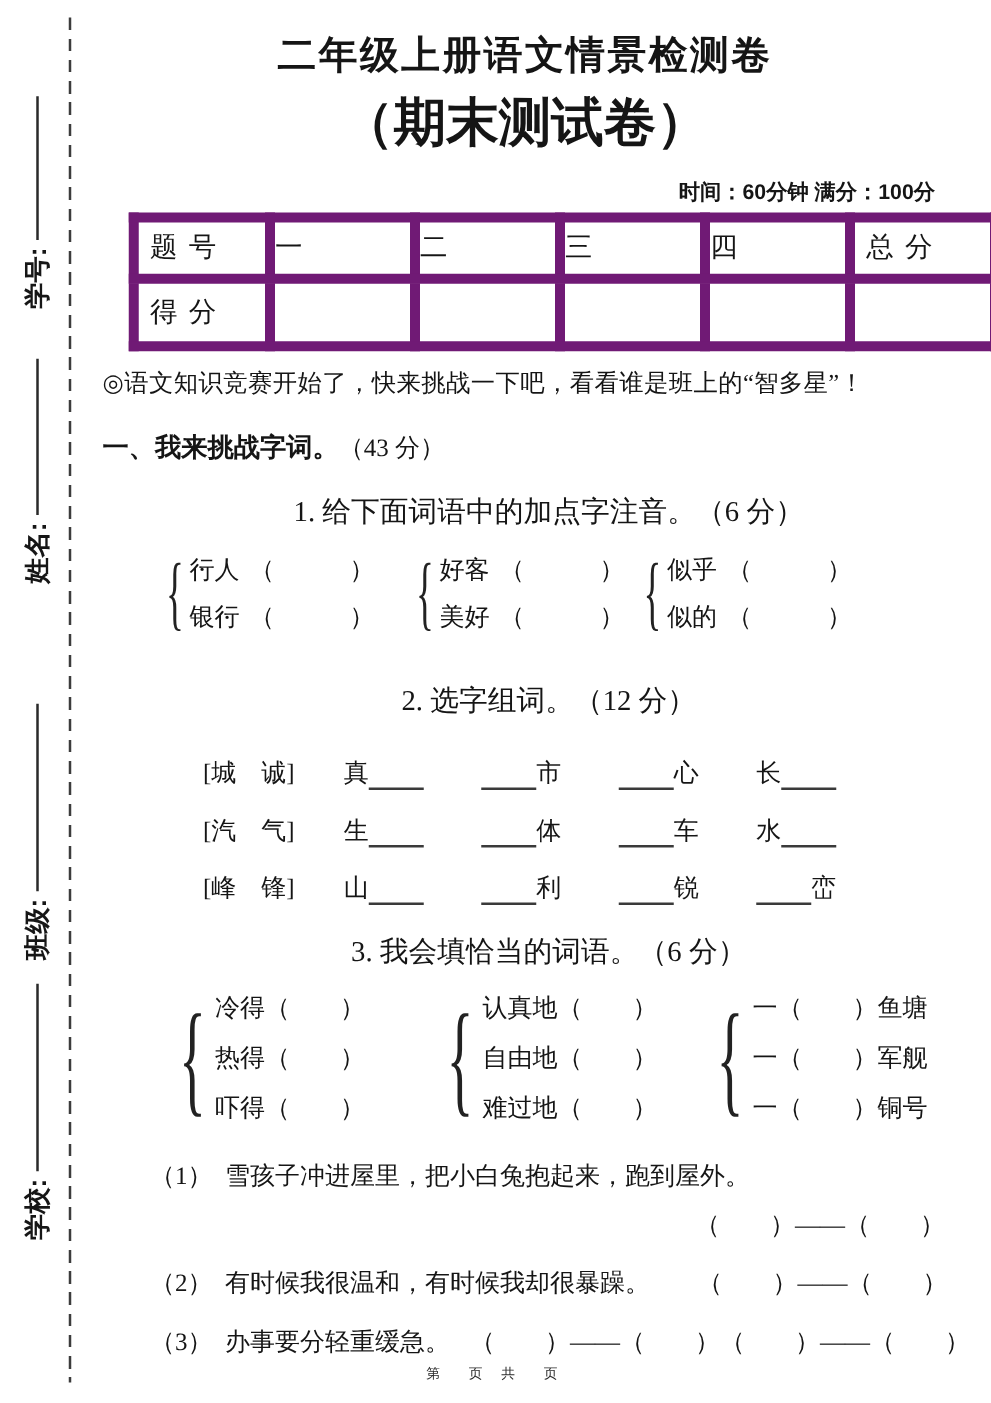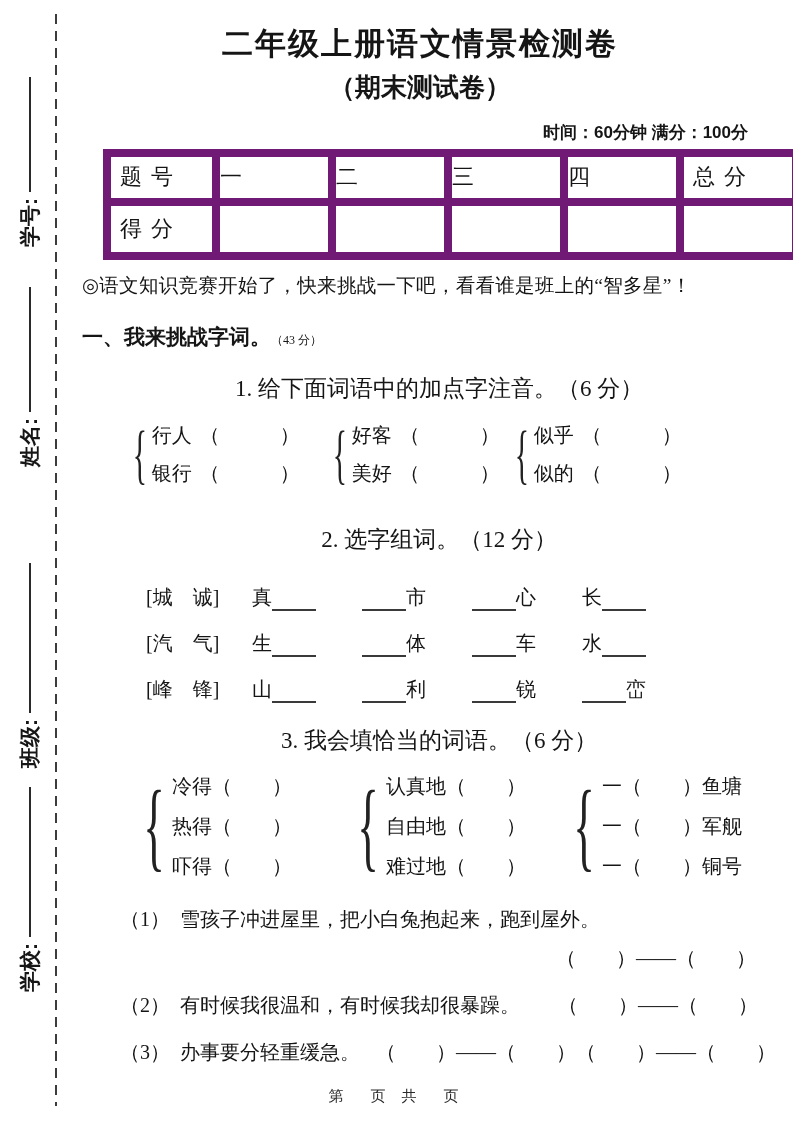--- a/index.html
+++ b/index.html
@@ -15,76 +15,76 @@
   .side-line{flex:1;border-top:2px solid #2a2a2a;margin-left:6px;}
   .sf-1{left:10px;top:247px;width:170px;}
   .sf-2{left:10px;top:467px;width:180px;}
   .sf-3{left:10px;top:768px;width:205px;}
   .sf-4{left:10px;top:992px;width:205px;}
 
   
   .main{position:absolute;left:82px;top:0;width:676px;}
   .title{margin:26px 0 0;text-align:center;font-size:31px;line-height:1.15;font-weight:900;
          letter-spacing:2px;font-family:"Liberation Sans","DejaVu Sans",sans-serif;}
-  .subtitle{margin:8px 0 0;text-align:center;font-size:26px;font-weight:800;
+  .subtitle{margin:8px 0 0;text-align:center;font-size:42px;font-weight:800;
             font-family:"Liberation Sans","DejaVu Sans",sans-serif;}
   .info{margin-top:16px;text-align:right;padding-right:10px;font-size:17px;font-weight:600;
         font-family:"Liberation Sans","DejaVu Sans",sans-serif;}
 
   table.score{border-collapse:collapse;margin:5px 0 0 21px;width:654px;table-layout:fixed;}
   table.score td{border:8px solid #701a75;text-align:left;font-size:22px;padding:0;}
   table.score{border:3px solid #1c1c1c;}
   td.c0{width:101px;}td.cn{width:108px;}
   tr.hrow td{height:41px;}
   tr.srow td{height:46px;}
   .sp{letter-spacing:9px;text-indent:9px;}
 
   .intro{margin-top:12px;font-size:19.5px;letter-spacing:.3px;}
 
   .section-h{margin-top:24px;font-size:21px;font-weight:800;
              font-family:"Liberation Sans","DejaVu Sans",sans-serif;}
-  .section-h .score{font-family:"Liberation Serif","DejaVu Serif",serif;font-weight:400;font-size:12px;}
+  .section-h .score{font-family:"Liberation Serif","DejaVu Serif",serif;font-weight:400;font-size:20px;}
 
   .q-title{margin:22px 0 0 38px;font-size:23px;text-align:center;}
 
   
   .q1-groups{position:relative;height:86px;margin-top:12px;font-size:20px;}
   .b-group{position:absolute;top:0;display:flex;align-items:center;}
   .g1{left:42px;} .g2{left:242px;} .g3{left:424px;}
   .brace{display:inline-block;font-weight:300;line-height:1;transform:scaleX(.45);
          transform-origin:center;color:#222;}
   .brace.b2{font-size:66px;margin-right:-4px;}
   .brace.b3{font-size:100px;margin-right:-6px;}
   .w-row{line-height:38px;white-space:nowrap;}
   .paren{margin-left:8px;}
   .dotted{position:relative;}
   .dotted::after{content:"·";position:absolute;left:50%;bottom:-0.58em;transform:translateX(-50%);
                  font-weight:700;font-size:.8em;color:#111;}
 
   
   .q2-rows{margin:10px 0 0 64px;font-size:20px;}
-  .q2-row{display:flex;height:46px;align-items:flex-end;white-space:nowrap;}
+  .q2-row{display:flex;height:46px;align-items:flex-end;white-space:nowrap;text-align:center;}
   .choices{width:106px;}
   .q2-item{width:110px;}
   .u{display:inline-block;width:44px;height:1em;border-bottom:2px solid #3a3a3a;vertical-align:bottom;}
 
   
   .q3-groups{position:relative;height:126px;margin-top:10px;font-size:20px;}
   .q3-groups .w-row{line-height:40px;}
   .h1{left:48px;} .h2{left:262px;} .h3{left:478px;}
 
   
   .q4{margin-left:38px;font-size:20px;}
   .q4-line{margin-top:14px;display:flex;white-space:nowrap;}
   .q4-num{margin-right:10px;}
   .ans-line{margin-top:12px;text-align:right;padding-right:2px;}
   .q4-flex{margin-top:20px;display:flex;justify-content:space-between;white-space:nowrap;}
   .ans-spread{flex:1;display:flex;justify-content:space-between;margin-left:16px;}
 
-  .footer{position:absolute;left:0;right:0;bottom:16px;text-align:center;font-size:15px;
+  .footer{position:absolute;left:0;right:0;bottom:16px;text-align:center;font-size:11px;
           letter-spacing:6px;font-family:"Liberation Sans","DejaVu Sans",sans-serif;color:#2a2a2a;}
 </style>
 </head>
 <body>
 
 <div class="page">
 
   <div class="divider"></div>
   <div class="side-field sf-1">
     <span>学号:</span>

